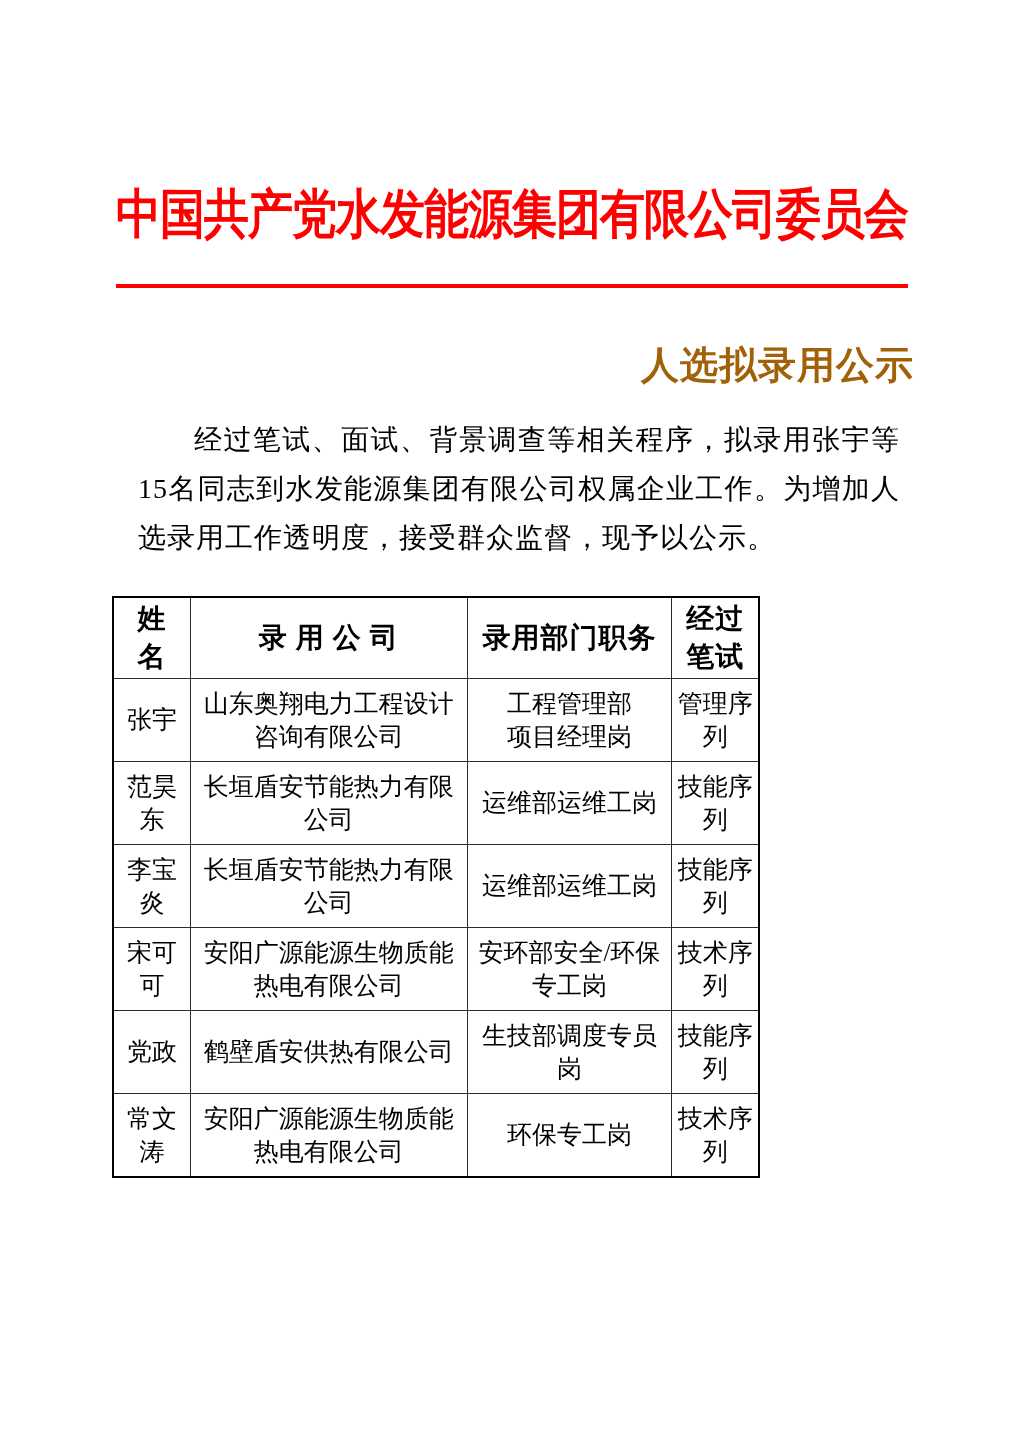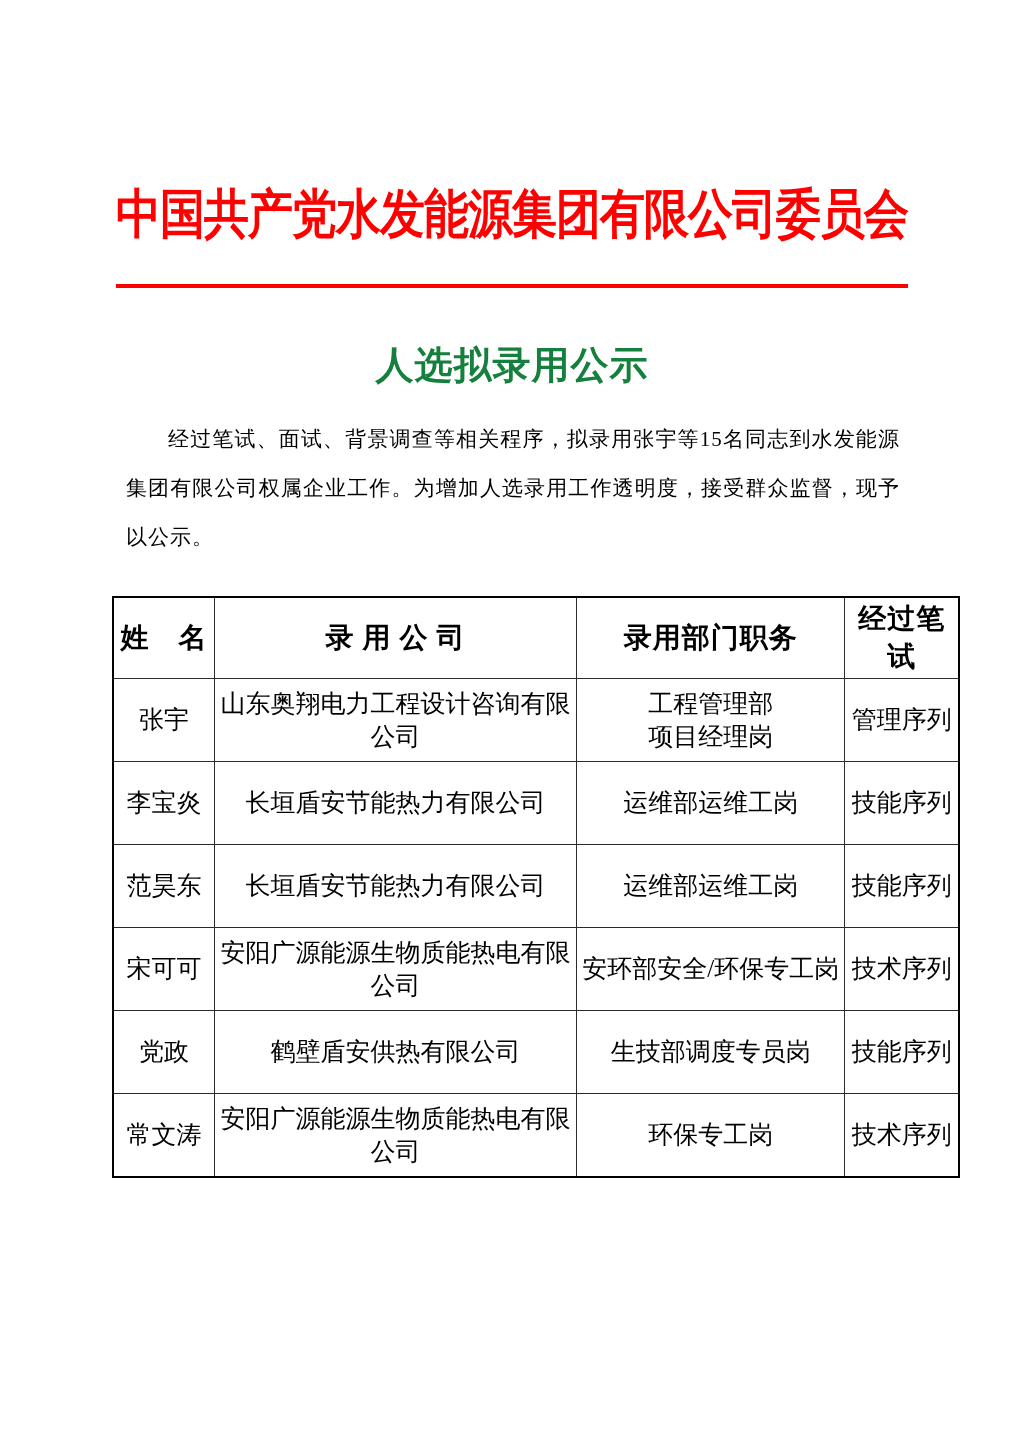--- a/index.html
+++ b/index.html
@@ -38,36 +38,36 @@
   }
   .red-divider {
     height: 4px;
     background: #fe0000;
     margin: 48px 6px 0 6px;
   }
   .doc-title {
     margin-top: 52px;
     font-size: 38px;
     font-weight: 700;
-    text-align: center;
-    color: #15803d;
+    text-align: right;
+    color: #a16207;
     letter-spacing: 1px;
   }
   .intro {
-    margin: 24px 14px 0 16px;
-    font-size: 21px;
+    margin: 24px 14px 0 28px;
+    font-size: 28px;
     line-height: 49px;
     text-align: justify;
     text-indent: 2em;
     letter-spacing: 1px;
   }
   table.hiring-table {
     margin-top: 34px;
     margin-left: 2px;
-    width: 848px;
+    width: 648px;
     border-collapse: collapse;
     table-layout: fixed;
     border: 2px solid #000000;
   }
   table.hiring-table th,
   table.hiring-table td {
     border: 1px solid #2b2b2b;
     text-align: center;
     vertical-align: middle;
     padding: 2px 4px;
@@ -129,31 +129,31 @@
           <td>山东奥翔电力工程设计咨询有限公司</td>
           <td>
             <div class="pos-lines">
               <div>工程管理部</div>
               <div>项目经理岗</div>
             </div>
           </td>
           <td>管理序列</td>
         </tr>
         <tr>
-          <td>李宝炎</td>
+          <td>范昊东</td>
           <td>长垣盾安节能热力有限公司</td>
           <td>
             <div class="pos-lines">
               <div>运维部运维工岗</div>
             </div>
           </td>
           <td>技能序列</td>
         </tr>
         <tr>
-          <td>范昊东</td>
+          <td>李宝炎</td>
           <td>长垣盾安节能热力有限公司</td>
           <td>
             <div class="pos-lines">
               <div>运维部运维工岗</div>
             </div>
           </td>
           <td>技能序列</td>
         </tr>
         <tr>
           <td>宋可可</td>

